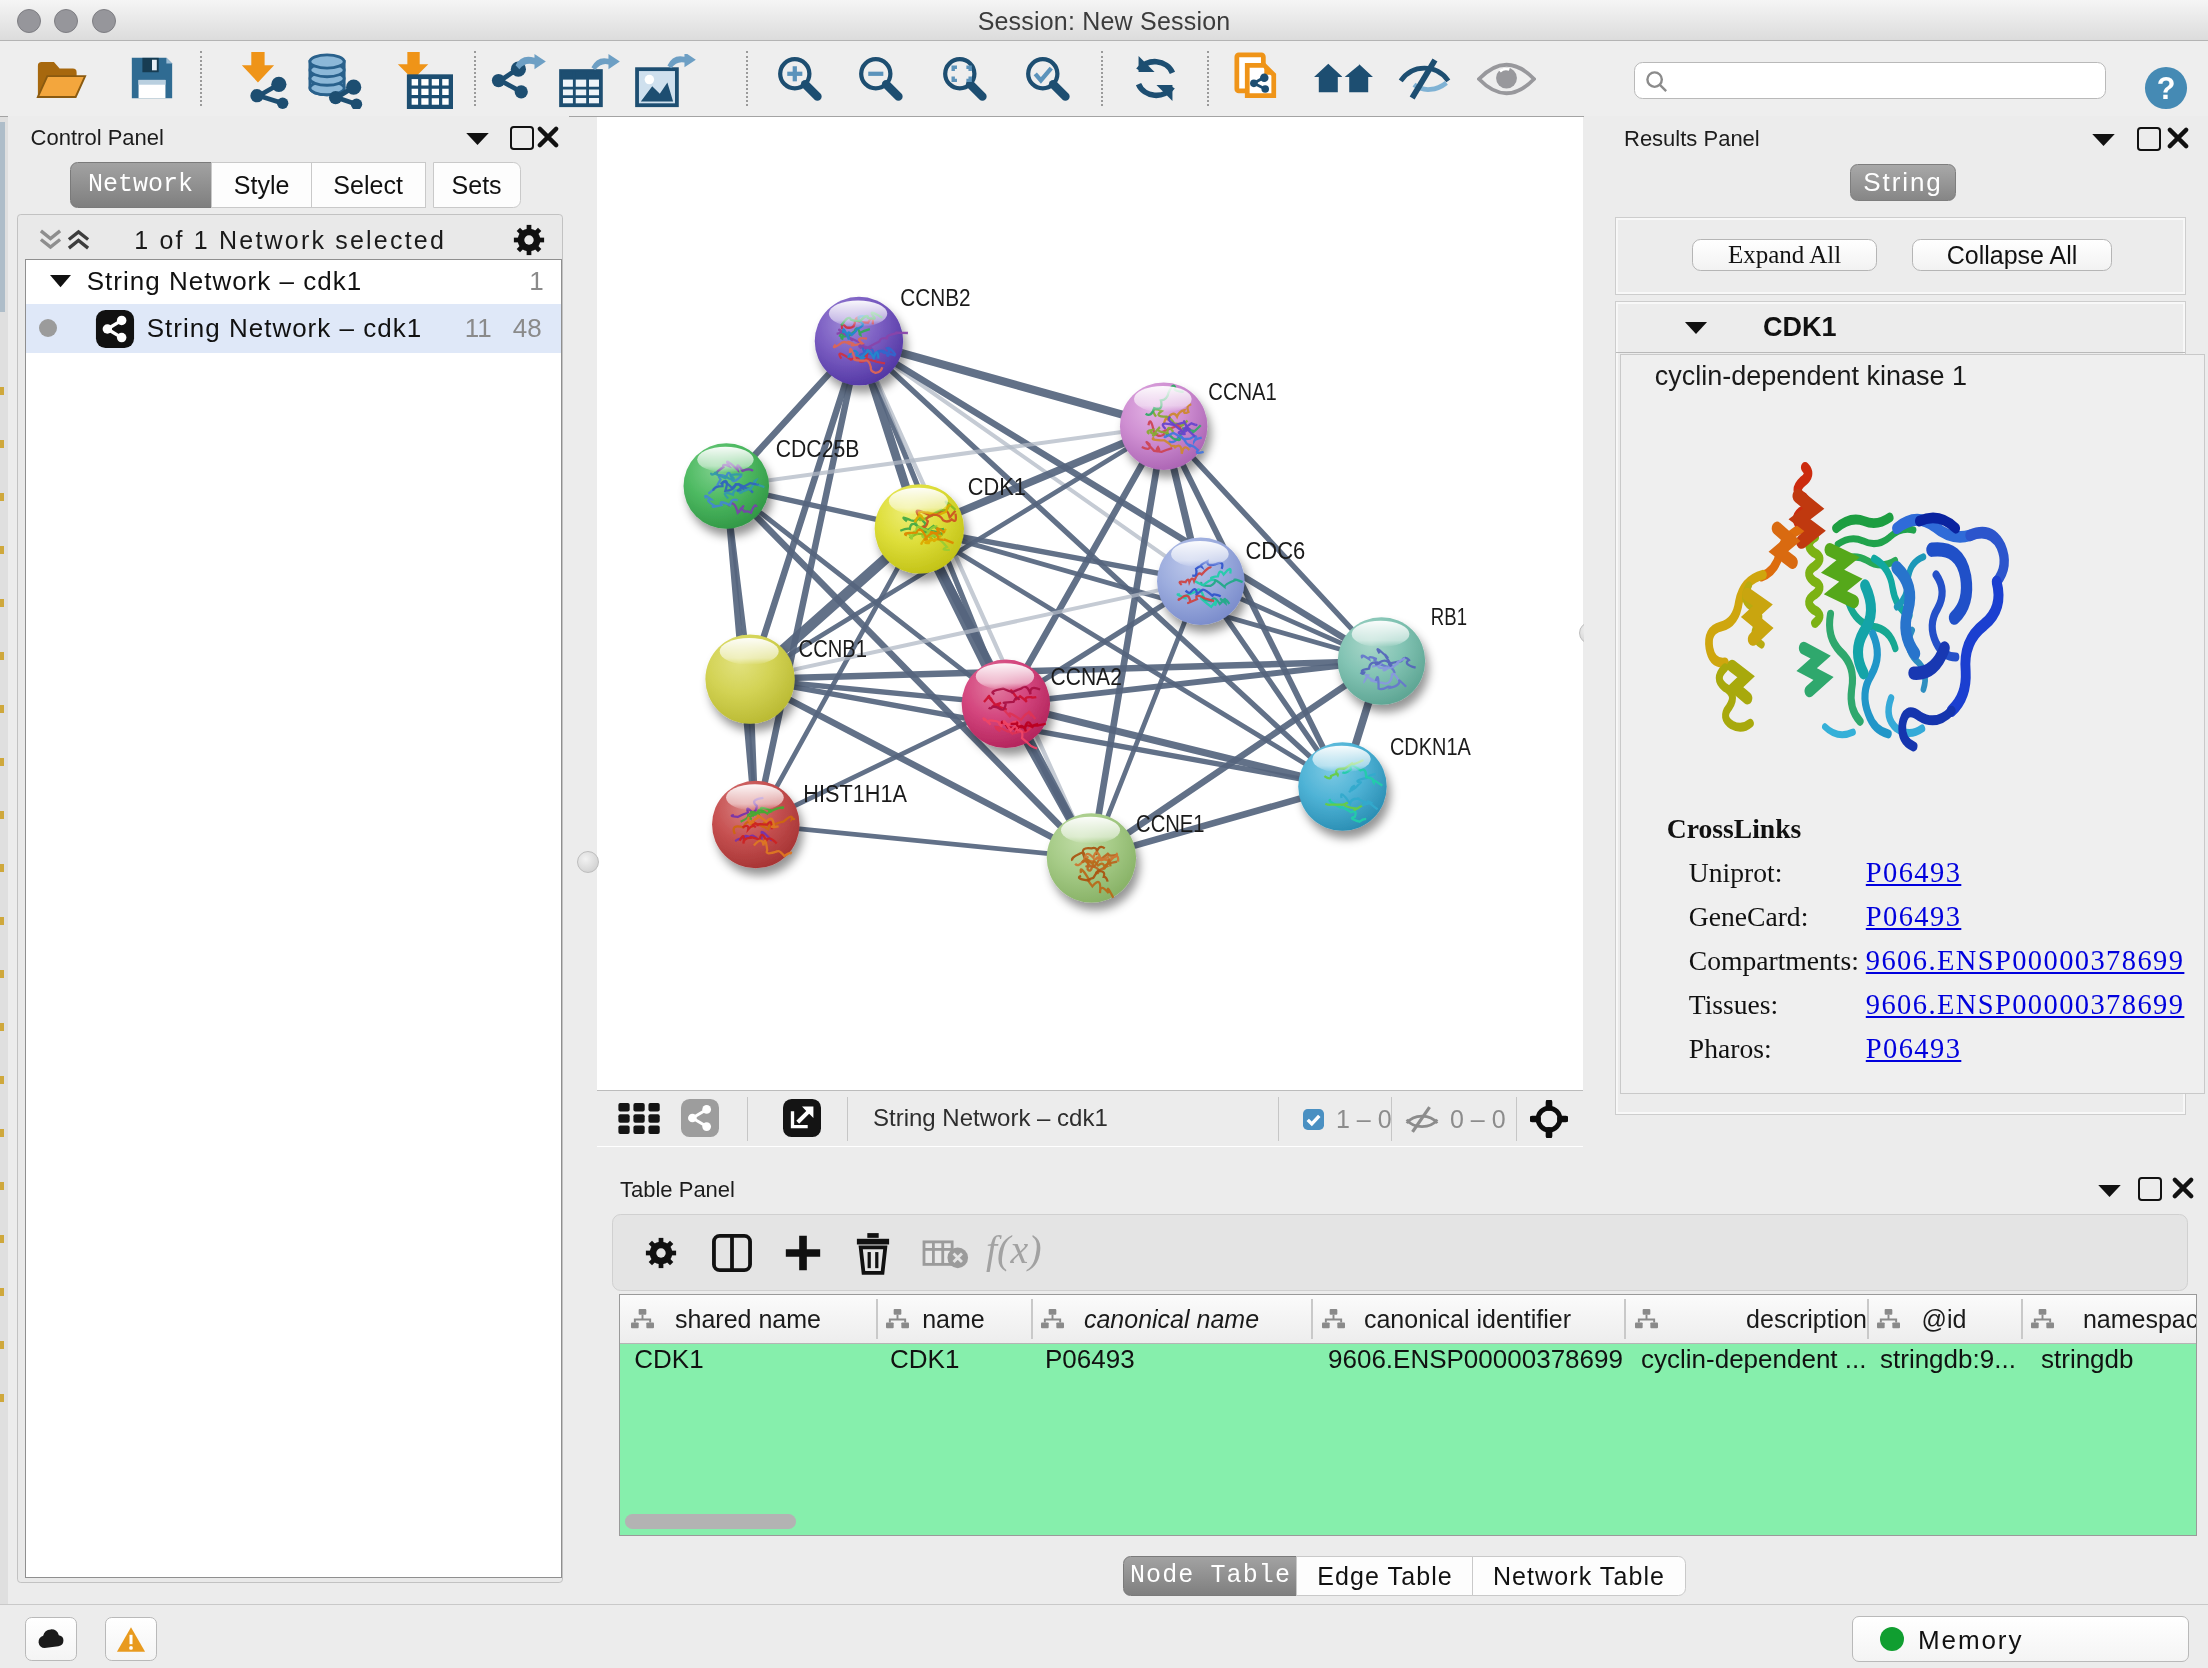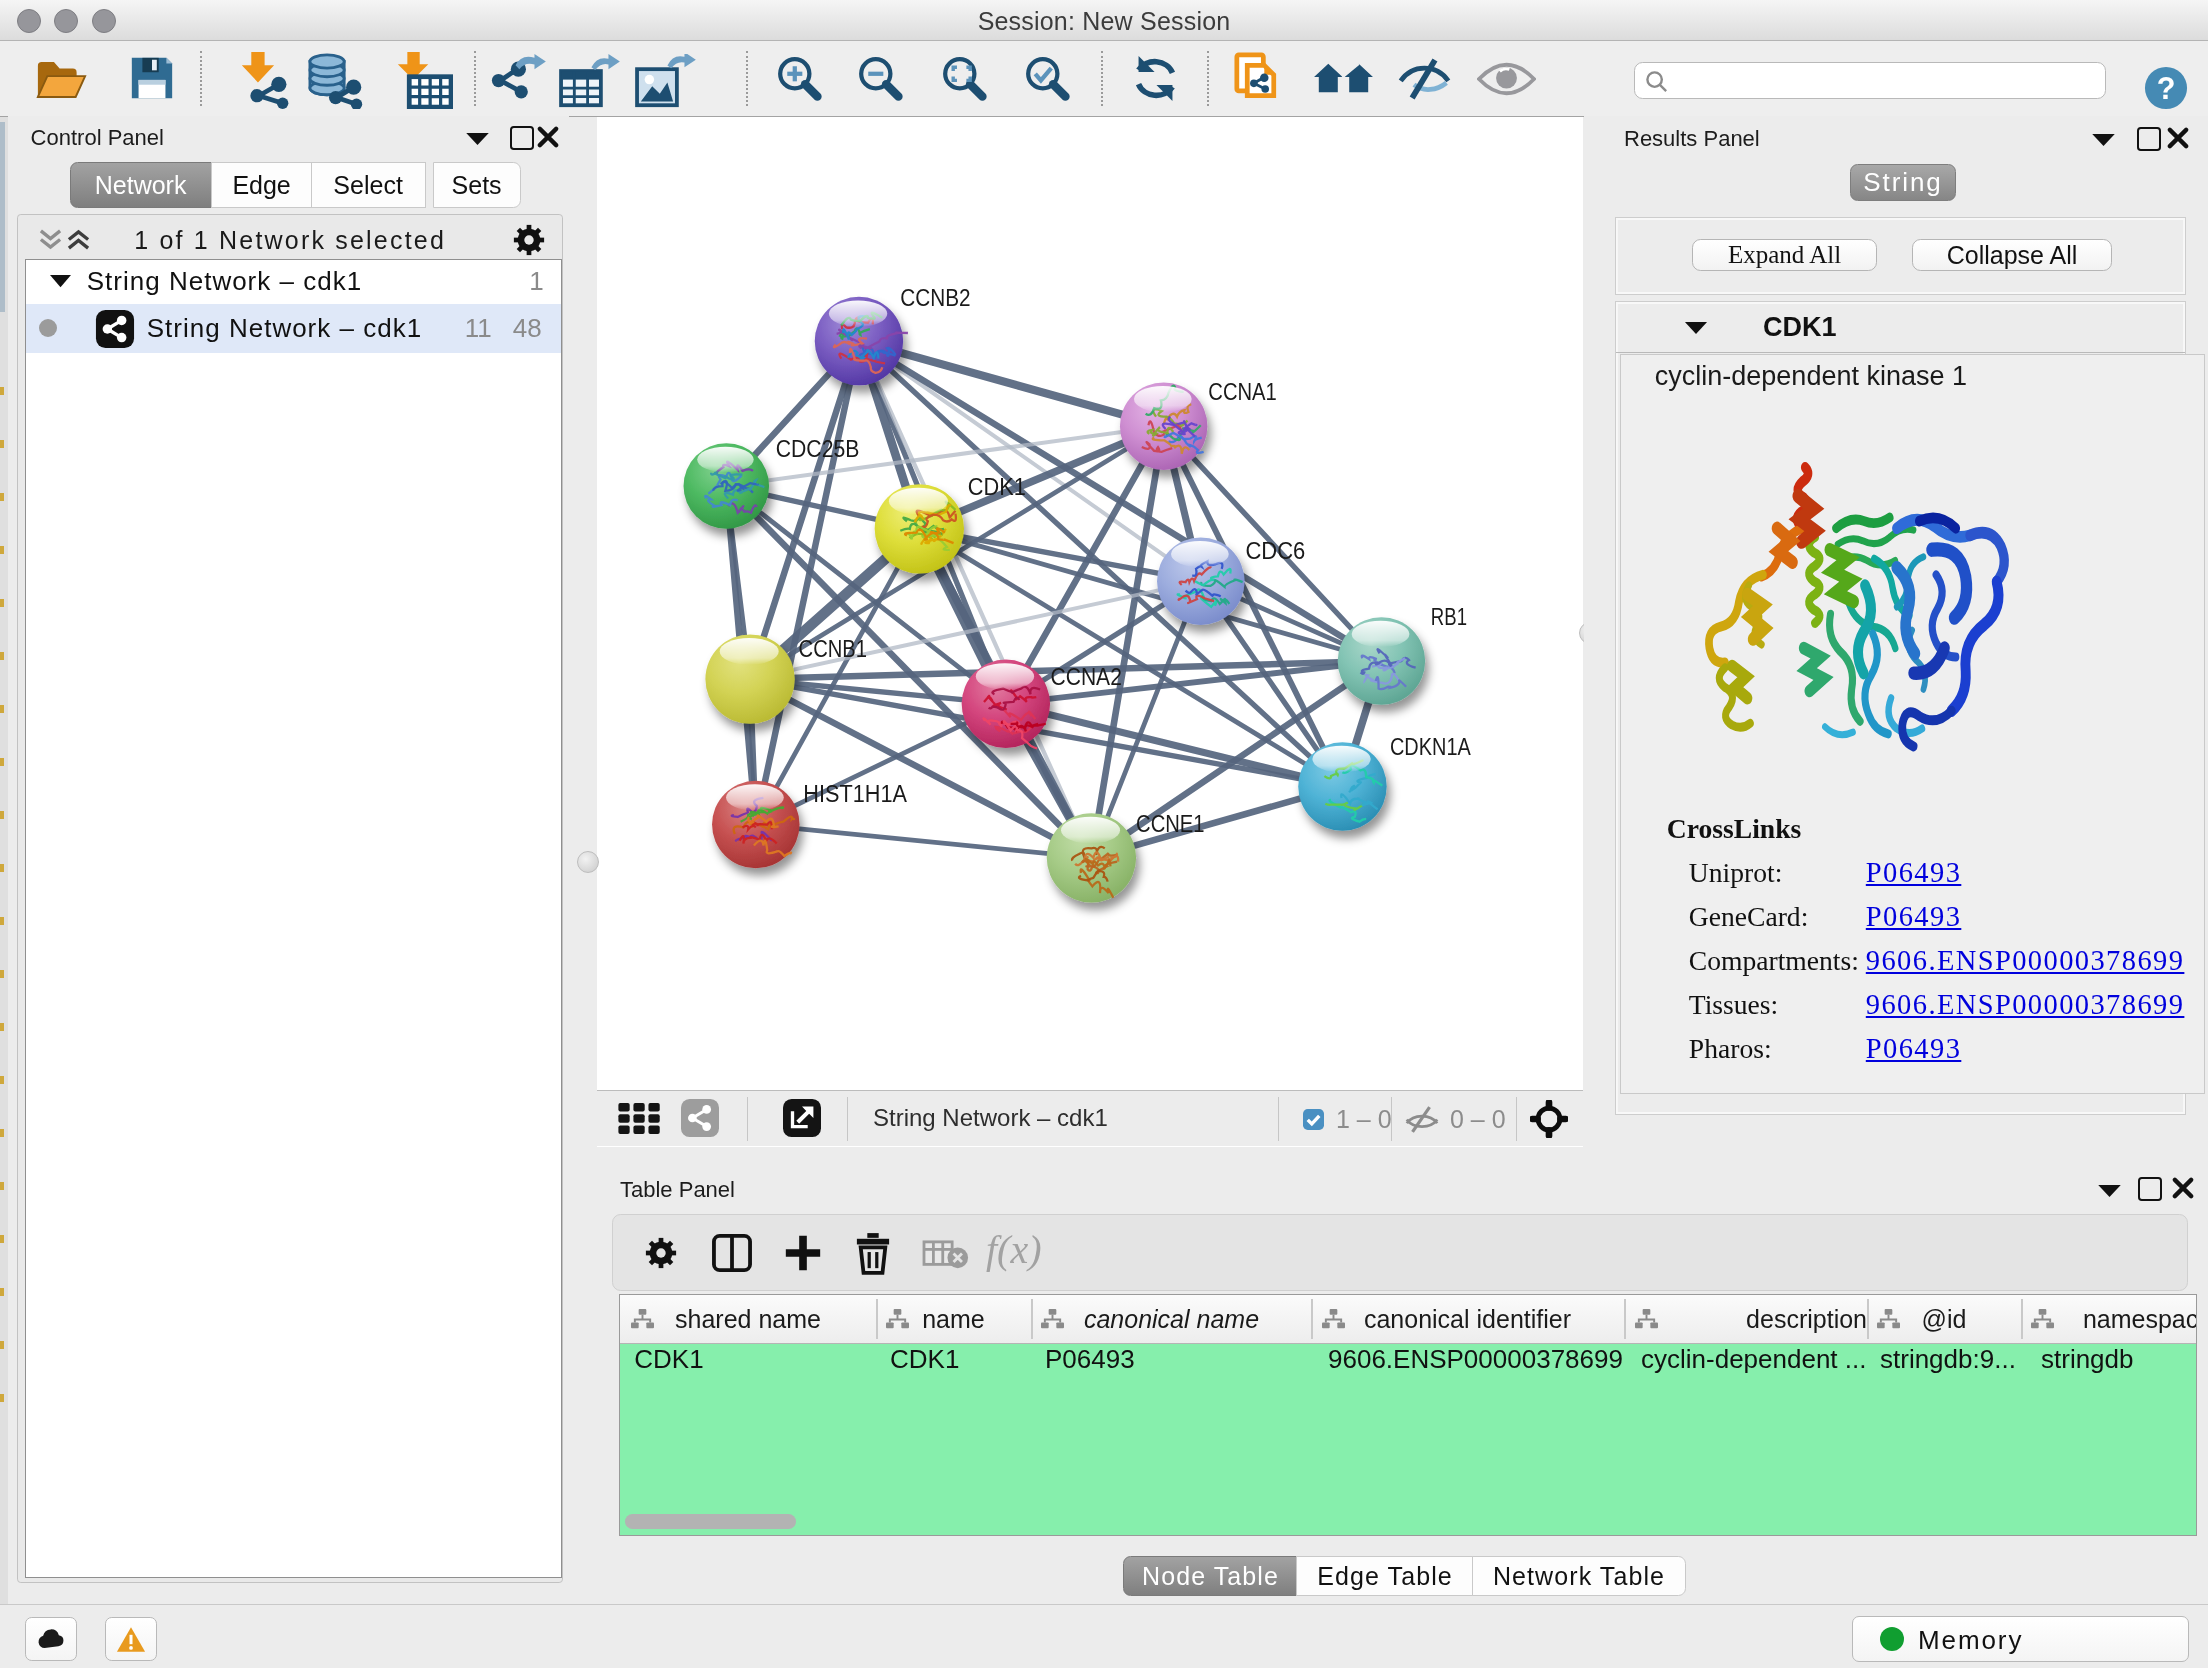--- a/index.html
+++ b/index.html
@@ -17,21 +17,21 @@
   .tsep{top:9.5px;width:0;height:55px;border-left:2.9px dotted #9a9a9a;}
   #searchbox{left:1634px;top:21px;width:470px;height:35px;background:#ffffff;
      border:1.9px solid #b9b9b9;border-radius:8.6px;}
   
   .ptitle{font-size:22px;color:#1c1c1c;}
   .wbtn-sq{width:20px;height:20px;border:2.9px solid #111;border-radius:3.8px;}
   
   #cp{left:7.6px;top:116px;width:561px;height:1465px;background:#ececec;}
   .tab{height:44px;line-height:44px;text-align:center;font-size:25px;border-radius:7.6px;
        background:#fdfdfd;border:1px solid #c9c9c9;color:#111;}
-  .tabsel{background:linear-gradient(#a2a2a2,#7f7f7f);color:#fff;border:1px solid #7a7a7a;}
+  .tabsel{background:linear-gradient(#a2a2a2,#7f7f7f);color:#fff;border:1px solid #7a7a7a;font-family:Liberation Mono, monospace;}
   #cp-inner{left:9.5px;top:98px;width:544px;height:1367px;background:#e9e9e9;
      border:1px solid #c2c2c2;border-radius:3.8px;}
   #netlist{left:6.7px;top:44px;width:535px;height:1317px;background:#ffffff;border:1.9px solid #8f8f8f;}
   .row2{background:#dfe8f8;}
   
   #net{left:597px;top:117px;width:986px;height:1030px;background:#ffffff;}
   #netbar{left:0;top:973px;width:986px;height:55px;background:#ececec;border-top:1.9px solid #bcbcbc;}
   .vsep{top:5.7px;width:0;height:44px;border-left:1.9px solid #c6c6c6;}
   
   #rp{left:1584px;top:116px;width:625px;height:1039px;background:#ececec;}
@@ -223,21 +223,21 @@
 <div id="cp" class="abs">
   <div class="ptitle abs" style="left:23px;top:8.6px">Control Panel</div>
   <svg class="abs" style="left:457px;top:15px" width="25" height="15" viewBox="0 0 26 16">
       <path d="M1 2h24L13 15z" fill="#111"></path>
     </svg>
   <div class="wbtn-sq abs" style="left:502px;top:9.5px"></div>
   <svg class="abs" style="left:529px;top:9.5px" width="22" height="22" viewBox="0 0 23 23">
       <path d="M3 3L20 20M20 3L3 20" stroke="#111" stroke-width="4.5" stroke-linecap="round"></path>
     </svg>
   <div class="tab tabsel abs" style="left:62px;top:46px;width:140px;border-radius:7.6px 0 0 7.6px;">Network</div>
-  <div class="tab abs" style="left:203px;top:46px;width:100px;border-radius:0;">Edge</div>
+  <div class="tab abs" style="left:203px;top:46px;width:100px;border-radius:0;">Style</div>
   <div class="tab abs" style="left:303px;top:46px;width:113px;border-radius:0;">Select</div>
   <div class="tab abs" style="left:418px;top:46px;width:86px;border-radius:0 7.6px 7.6px 0;margin-left:7px;">Sets</div>
   <div id="cp-inner" class="abs">
     <svg class="abs" style="left:19px;top:13.3px" width="27" height="23" viewBox="0 0 28 24">
         <path d="M4 3l10 8 10-8M4 12l10 8 10-8" fill="none" stroke="#8e8e8e" stroke-width="3.5"></path>
       </svg>
     <svg class="abs" style="left:47px;top:13.3px" width="27" height="23" viewBox="0 0 28 24">
         <path d="M4 21l10-8 10 8M4 12l10-8 10 8" fill="none" stroke="#3d3d3d" stroke-width="3.5"></path>
       </svg>
     <div class="abs" style="left:0;top:10.5px;width:100%;text-align:center;font-size:25px;letter-spacing:2.2px;color:#1a1a1a;">1 of 1 Network selected</div>

